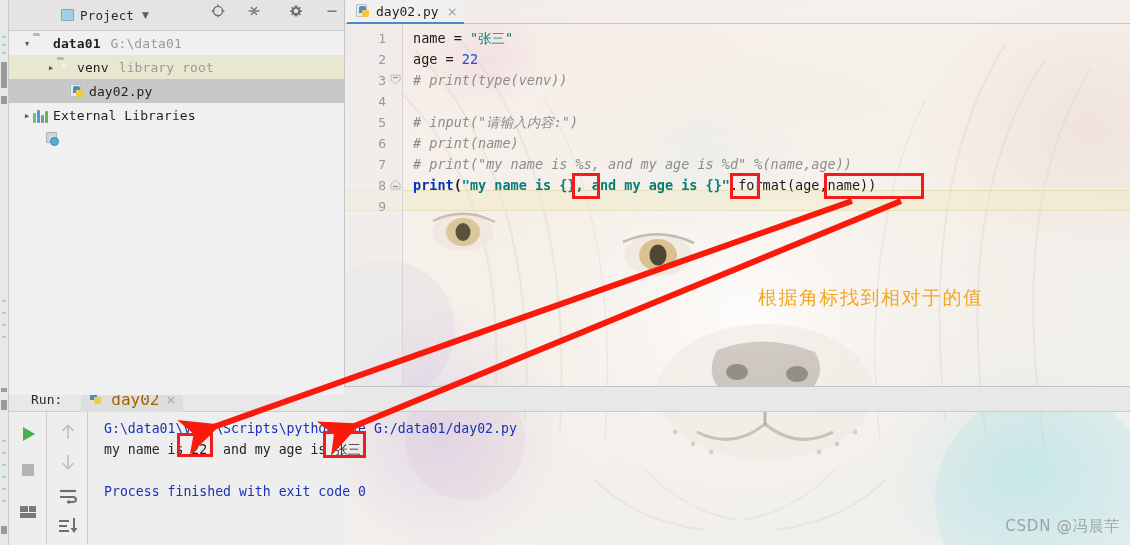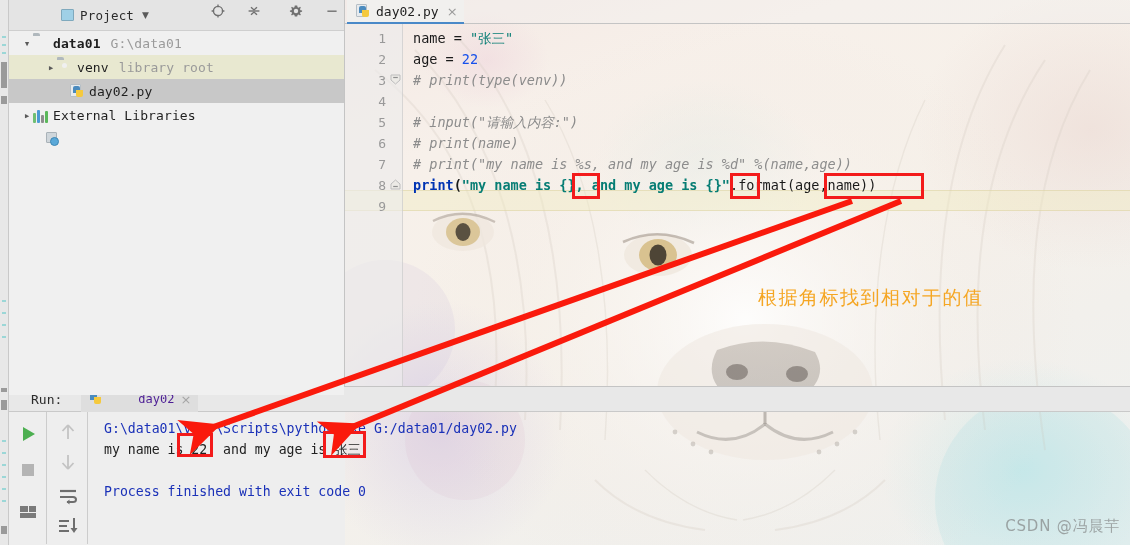--- a/index.html
+++ b/index.html
@@ -238,21 +238,21 @@
   }
   #run-tab {
     margin-left: 19px;
     height: 26px; padding: 0 7px 0 8px;
     display: flex; align-items: center; gap: 6px;
     background: #dedede;
     cursor: pointer;
   }
   #run-tab .rt-label {
     font-family: "DejaVu Sans Mono", "Liberation Mono", monospace;
-    font-size: 12px; color: #4c1d95; margin-left: 27px;
+    font-size: 16px; color: #a16207;
   }
   #run-tab .rt-close { color: #a5a5a5; font-size: 13px; line-height: 1; cursor: pointer; }
 
   #run-body { position: relative; height: 132px; }
   #run-tools-a {
     position: absolute; left: 0; top: 0;
     width: 38px; height: 132px;
     border-right: 1px solid #cccccc;
   }
   #run-tools-b {

